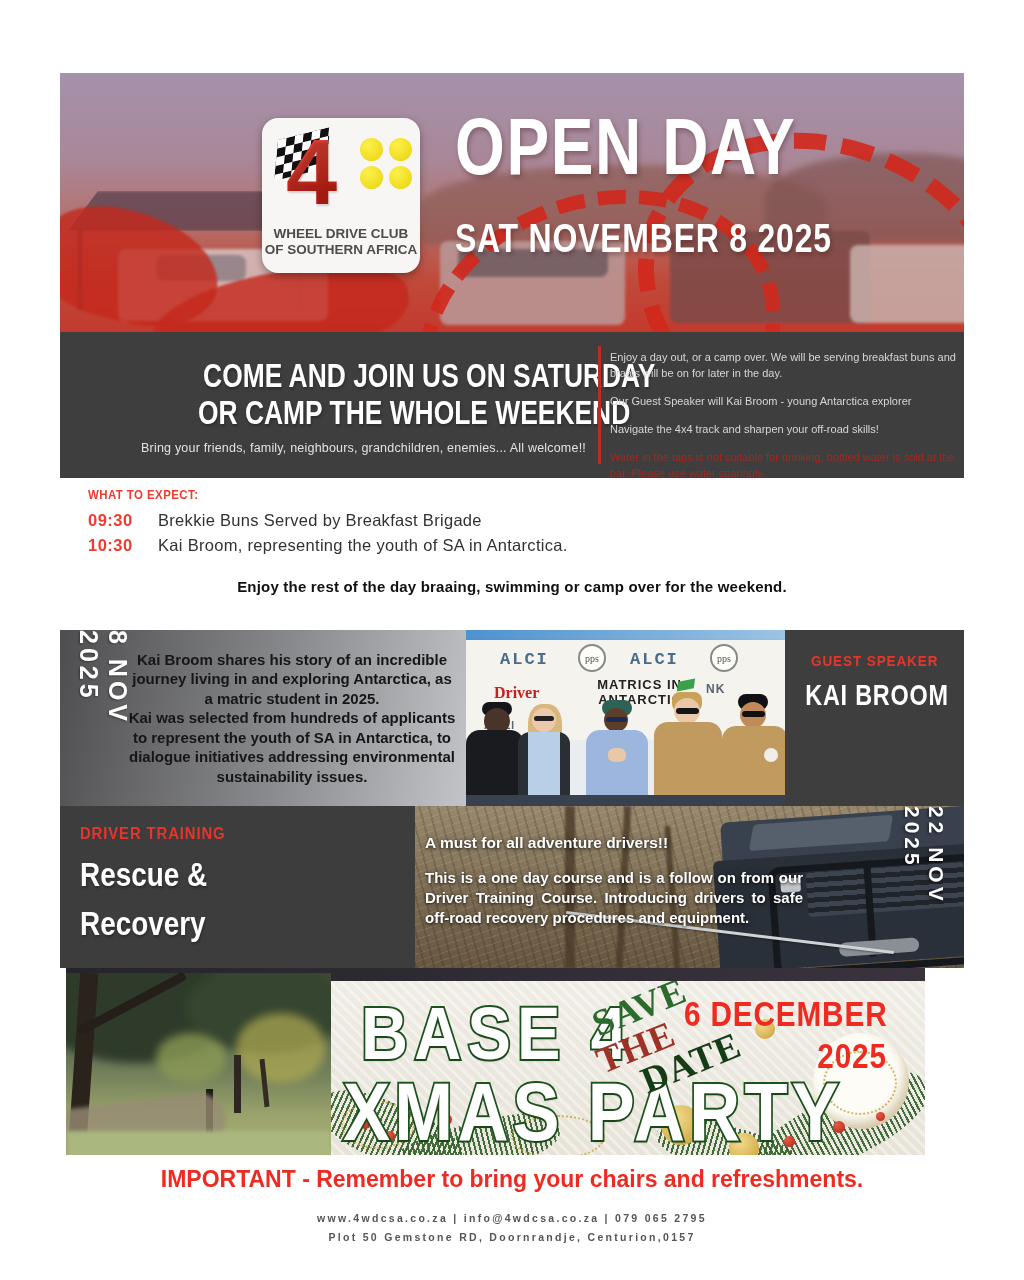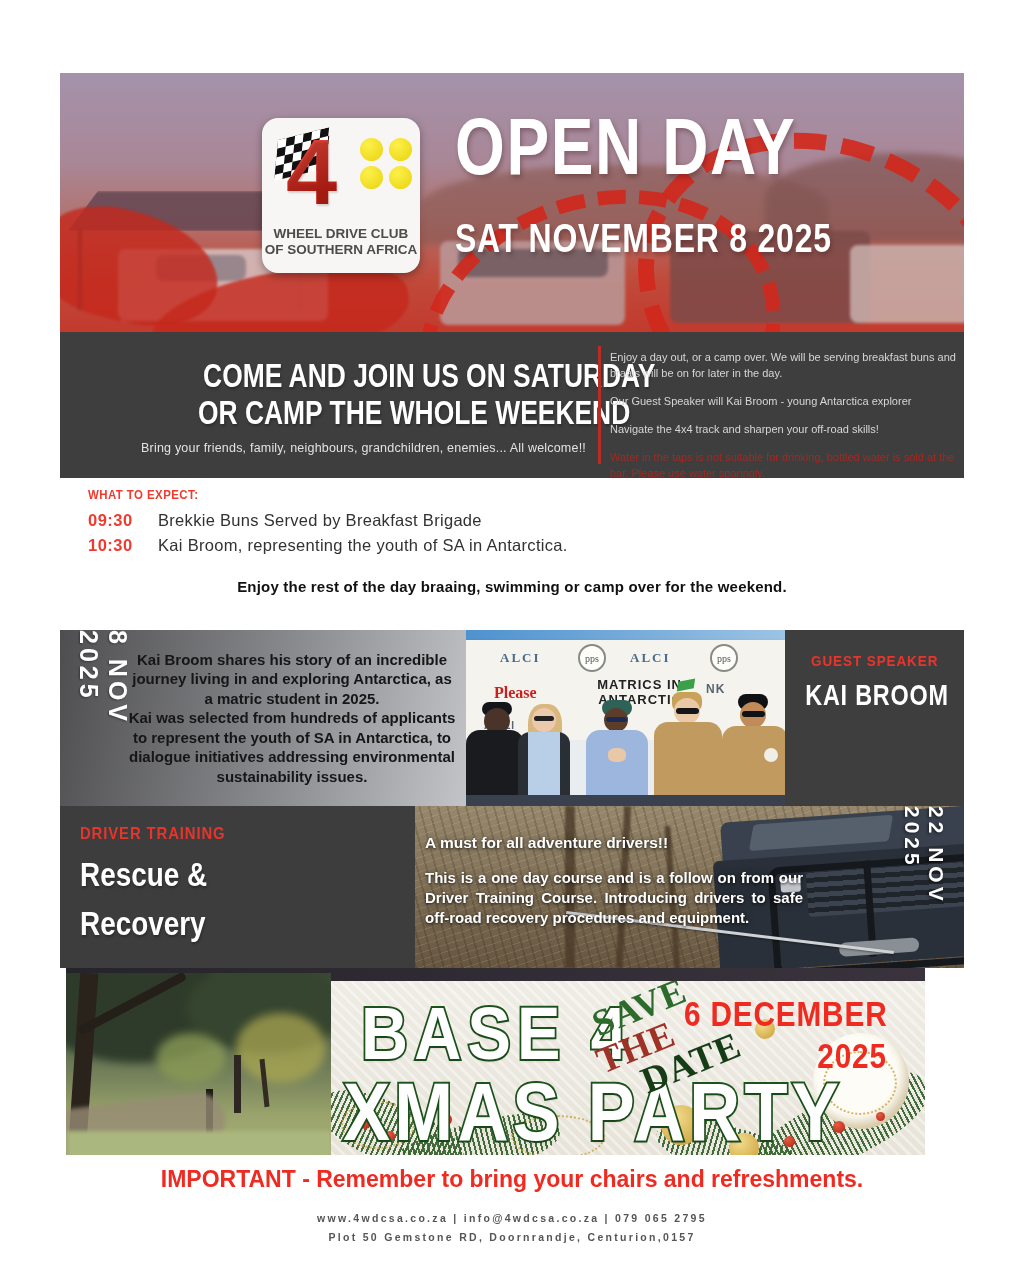--- a/index.html
+++ b/index.html
@@ -59,21 +59,21 @@
     background:linear-gradient(100deg,#4e4e50 0%,#8a8b8e 55%,#c3c4c8 100%);}
   .vdate{writing-mode:vertical-rl;font-weight:900;color:#fff;letter-spacing:4px;}
   .gs-date{position:absolute;left:14px;top:0;height:100%;display:flex;align-items:center;font-size:25px;
     text-shadow:1px 1px 2px rgba(0,0,0,.35);}
   .gs-desc{position:absolute;left:66px;right:8px;top:0;height:100%;display:flex;align-items:center;
     text-align:center;font-weight:900;color:#161616;font-size:15px;line-height:1.3;white-space:pre-line;}
   .gs-photo{position:absolute;left:406px;top:0;width:319px;height:100%;overflow:hidden;background:#e9edf0;}
   .sky{position:absolute;left:0;top:0;width:100%;height:36px;background:linear-gradient(90deg,#4e92cf,#9cc3e4);}
   .banner{position:absolute;left:-6px;top:10px;width:332px;height:102px;background:#f4f3ee;
     box-shadow:0 2px 4px rgba(0,0,0,.2);}
-  .alci{font-family:Liberation Serif, serif;color:#4a6b8a;letter-spacing:2px;font-size:13px;font-weight:bold;}
+  .alci{font-family:Liberation Mono, monospace;color:#4a6b8a;letter-spacing:2px;font-size:17px;font-weight:bold;}
   .ppsc{position:absolute;width:24px;height:24px;border:2px solid #8a8a84;border-radius:50%;color:#555;
     font-family:"Liberation Serif",serif;font-size:10px;display:flex;align-items:center;justify-content:center;background:#fdfdfa;}
   .canon{font-family:"Liberation Serif",serif;color:#c8201d;font-weight:bold;font-size:16px;}
   .mtitle{font-weight:900;color:#222;font-size:13px;letter-spacing:1px;line-height:1.15;text-align:right;}
   .partial{color:#5a6470;font-weight:bold;font-size:12px;letter-spacing:1px;}
   .gs-right{position:absolute;left:725px;top:0;width:179px;height:100%;background:#3f3e3e;}
   .gsr-label{position:absolute;left:0;top:22px;width:100%;text-align:center;color:#e8352b;
     font-weight:900;font-size:15px;letter-spacing:1px;}
   .gsr-name{position:absolute;left:0;top:48px;width:100%;text-align:right;color:#fff;
     font-weight:900;font-size:30px;letter-spacing:1px;}
@@ -202,21 +202,21 @@
 Kai was selected from hundreds of applicants to represent the youth of SA in Antarctica, to dialogue initiatives addressing environmental sustainability issues.</div>
     </div>
 
     <div class="gs-photo">
       <div class="sky"></div>
       <div class="banner">
         <span class="abs alci" style="left:40px;top:10px;">ALCI</span>
         <div class="ppsc" style="left:118px;top:4px;">pps</div>
         <span class="abs alci" style="left:170px;top:10px;">ALCI</span>
         <div class="ppsc" style="left:250px;top:4px;">pps</div>
-        <span class="abs canon" style="left:34px;top:44px;">Please</span>
+        <span class="abs canon" style="left:34px;top:44px;">Driver</span>
         <div class="abs mtitle" style="left:92px;top:38px;width:130px;">
           <div>MATRICS IN</div>
           <div>ANTARCTIC</div>
         </div>
         <div class="abs" style="left:218px;top:40px;width:16px;height:10px;background:#3aa14a;transform:skewX(-20deg) rotate(-12deg);"></div>
         <span class="abs partial" style="left:246px;top:42px;">NK</span>
         <span class="abs partial" style="left:24px;top:80px;font-size:10px;">AIRLI</span>
       </div>
       <div class="abs" style="left:0;bottom:0;width:100%;height:66px;background:#e9edf0;"></div>
 

